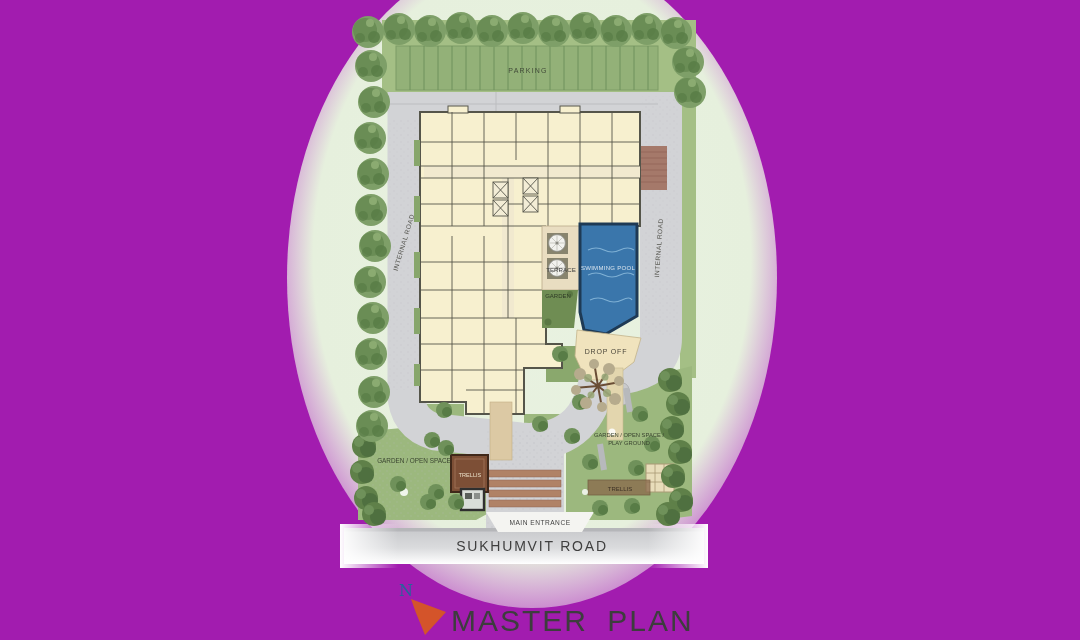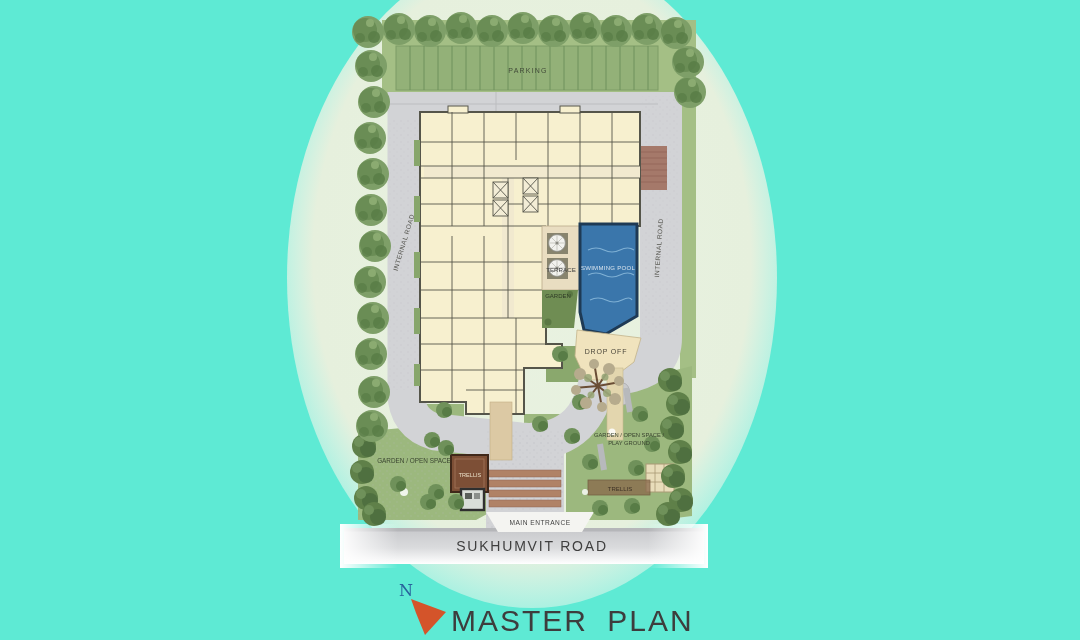--- a/index.html
+++ b/index.html
@@ -1,16 +1,16 @@
 <!DOCTYPE html>
 <html style="--lawn: #9cb87e; --green-band: #a4bf85; --parking-strip: #93b178; --road: #d2d3d6; --building: #f7f0cf; --building-line: #55554a; --pool: #3a76ab; --pool-border: #1e3a55; --dropoff-cream: #f0e3bd; --terrace-beige: #e9ddc1; --crossing-brown: #a5796a; --steps-brown: #b08266; --trellis-brown: #7d4f36; --tree: #7e9f68; --text-dark: #3f3f3f; --north-blue: #28639c; --arrow-orange: #d4542a;"><head>
 <meta charset="utf-8">
 <style>
   html,body{margin:0;padding:0;background:#ffffff;}
-  .stage{position:relative;width:1080px;height:640px;background:#5eead4;overflow:hidden;}
+  .stage{position:relative;width:1080px;height:640px;background:#a21caf;overflow:hidden;}
   svg{display:block;}
   text{font-family:"Liberation Sans",sans-serif;}
   .serif{font-family:"DejaVu Serif",serif;}
   .f-lawn{fill:var(--lawn,#9cb87e);}
   .f-band{fill:var(--green-band,#a4bf85);}
   .f-parking{fill:var(--parking-strip,#93b178);}
   .st-road{stroke:var(--road,#d2d3d6);}
   .f-building{fill:var(--building,#f7f0cf);}
   .s-bline{stroke:var(--building-line,#55554a);}
   .f-pool{fill:var(--pool,#3a76ab);}

